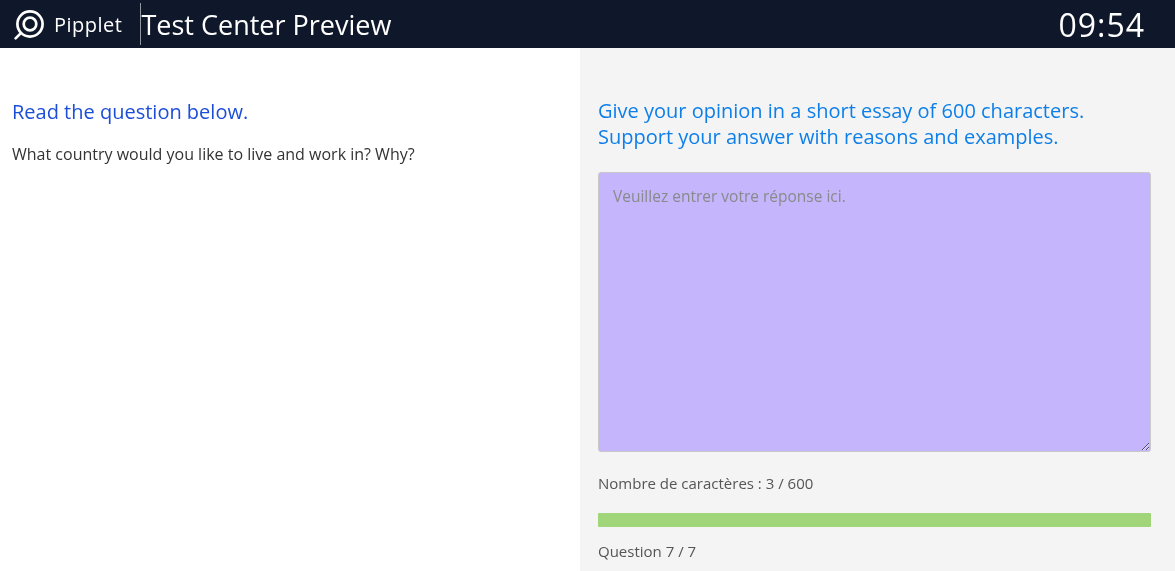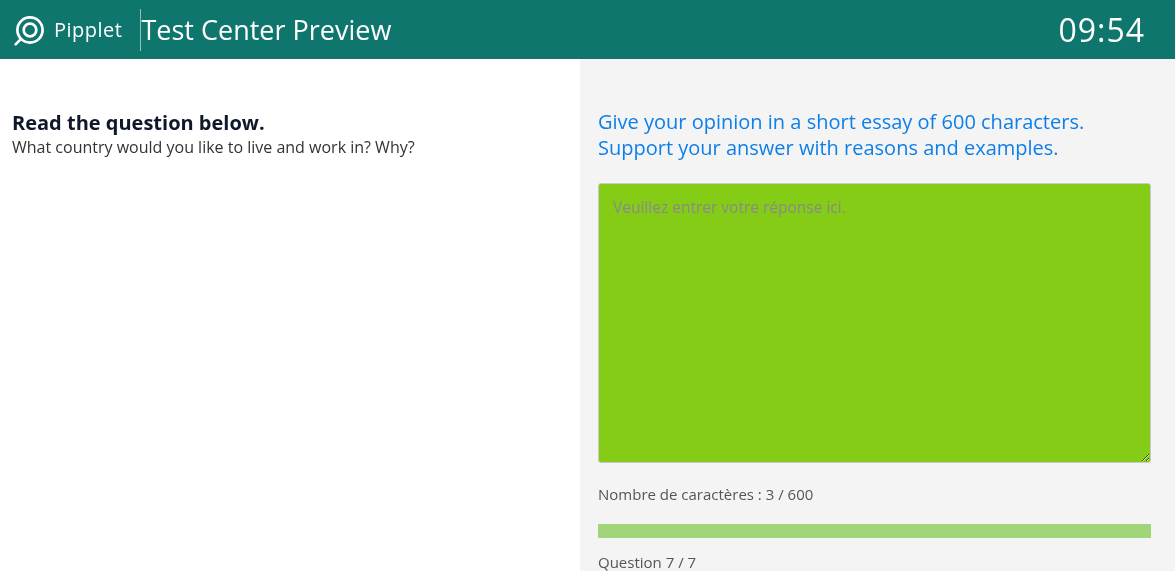--- a/index.html
+++ b/index.html
@@ -1,20 +1,20 @@
 <!DOCTYPE html>
 <html><head>
   <meta charset="utf-8">
   <style>
     * { box-sizing: border-box; margin: 0; padding: 0; }
     body { font-family: 'Segoe UI', 'Open Sans', Arial, sans-serif; background: #fff; }
     
     .header {
-      background: #0f766e;
-      height: 59px;
+      background: #0f172a;
+      height: 48px;
       display: flex;
       align-items: center;
       padding: 0 12px;
       color: #fff;
     }
     .logo-wrap {
       display: flex;
       align-items: center;
       padding-right: 18px;
       border-right: 1px solid rgba(255,255,255,0.55);
@@ -43,23 +43,24 @@
       text-align: center;
     }
 
     .main { display: flex; min-height: 507px; }
     .left-panel {
       width: 580px;
       background: #fff;
       padding: 50px 12px 12px 12px;
     }
     .left-heading {
-      color: #0f172a;
+      color: #1d4ed8;
       font-size: 20px;
-      font-weight: 700;
+      font-weight: 400;
+      margin-bottom: 18px;
     }
     .question-text {
       color: #333;
       font-size: 16px;
     }
 
     .right-panel {
       flex: 1;
       background: #f4f4f4;
       padding: 50px 24px 24px 18px;
@@ -69,21 +70,21 @@
       font-size: 20px;
       font-weight: 400;
       line-height: 1.3;
       margin-bottom: 22px;
     }
     .answer-area {
       width: 100%;
       height: 280px;
       border: 1px solid #c9c9c9;
       border-radius: 3px;
-      background: #84cc16;
+      background: #c4b5fd;
       padding: 12px 14px;
       font-size: 15.5px;
       font-family: inherit;
       color: #555;
       resize: both;
     }
     .answer-area::placeholder { color: #8a8a8a; }
     .char-count {
       margin-top: 16px;
       color: #555;

